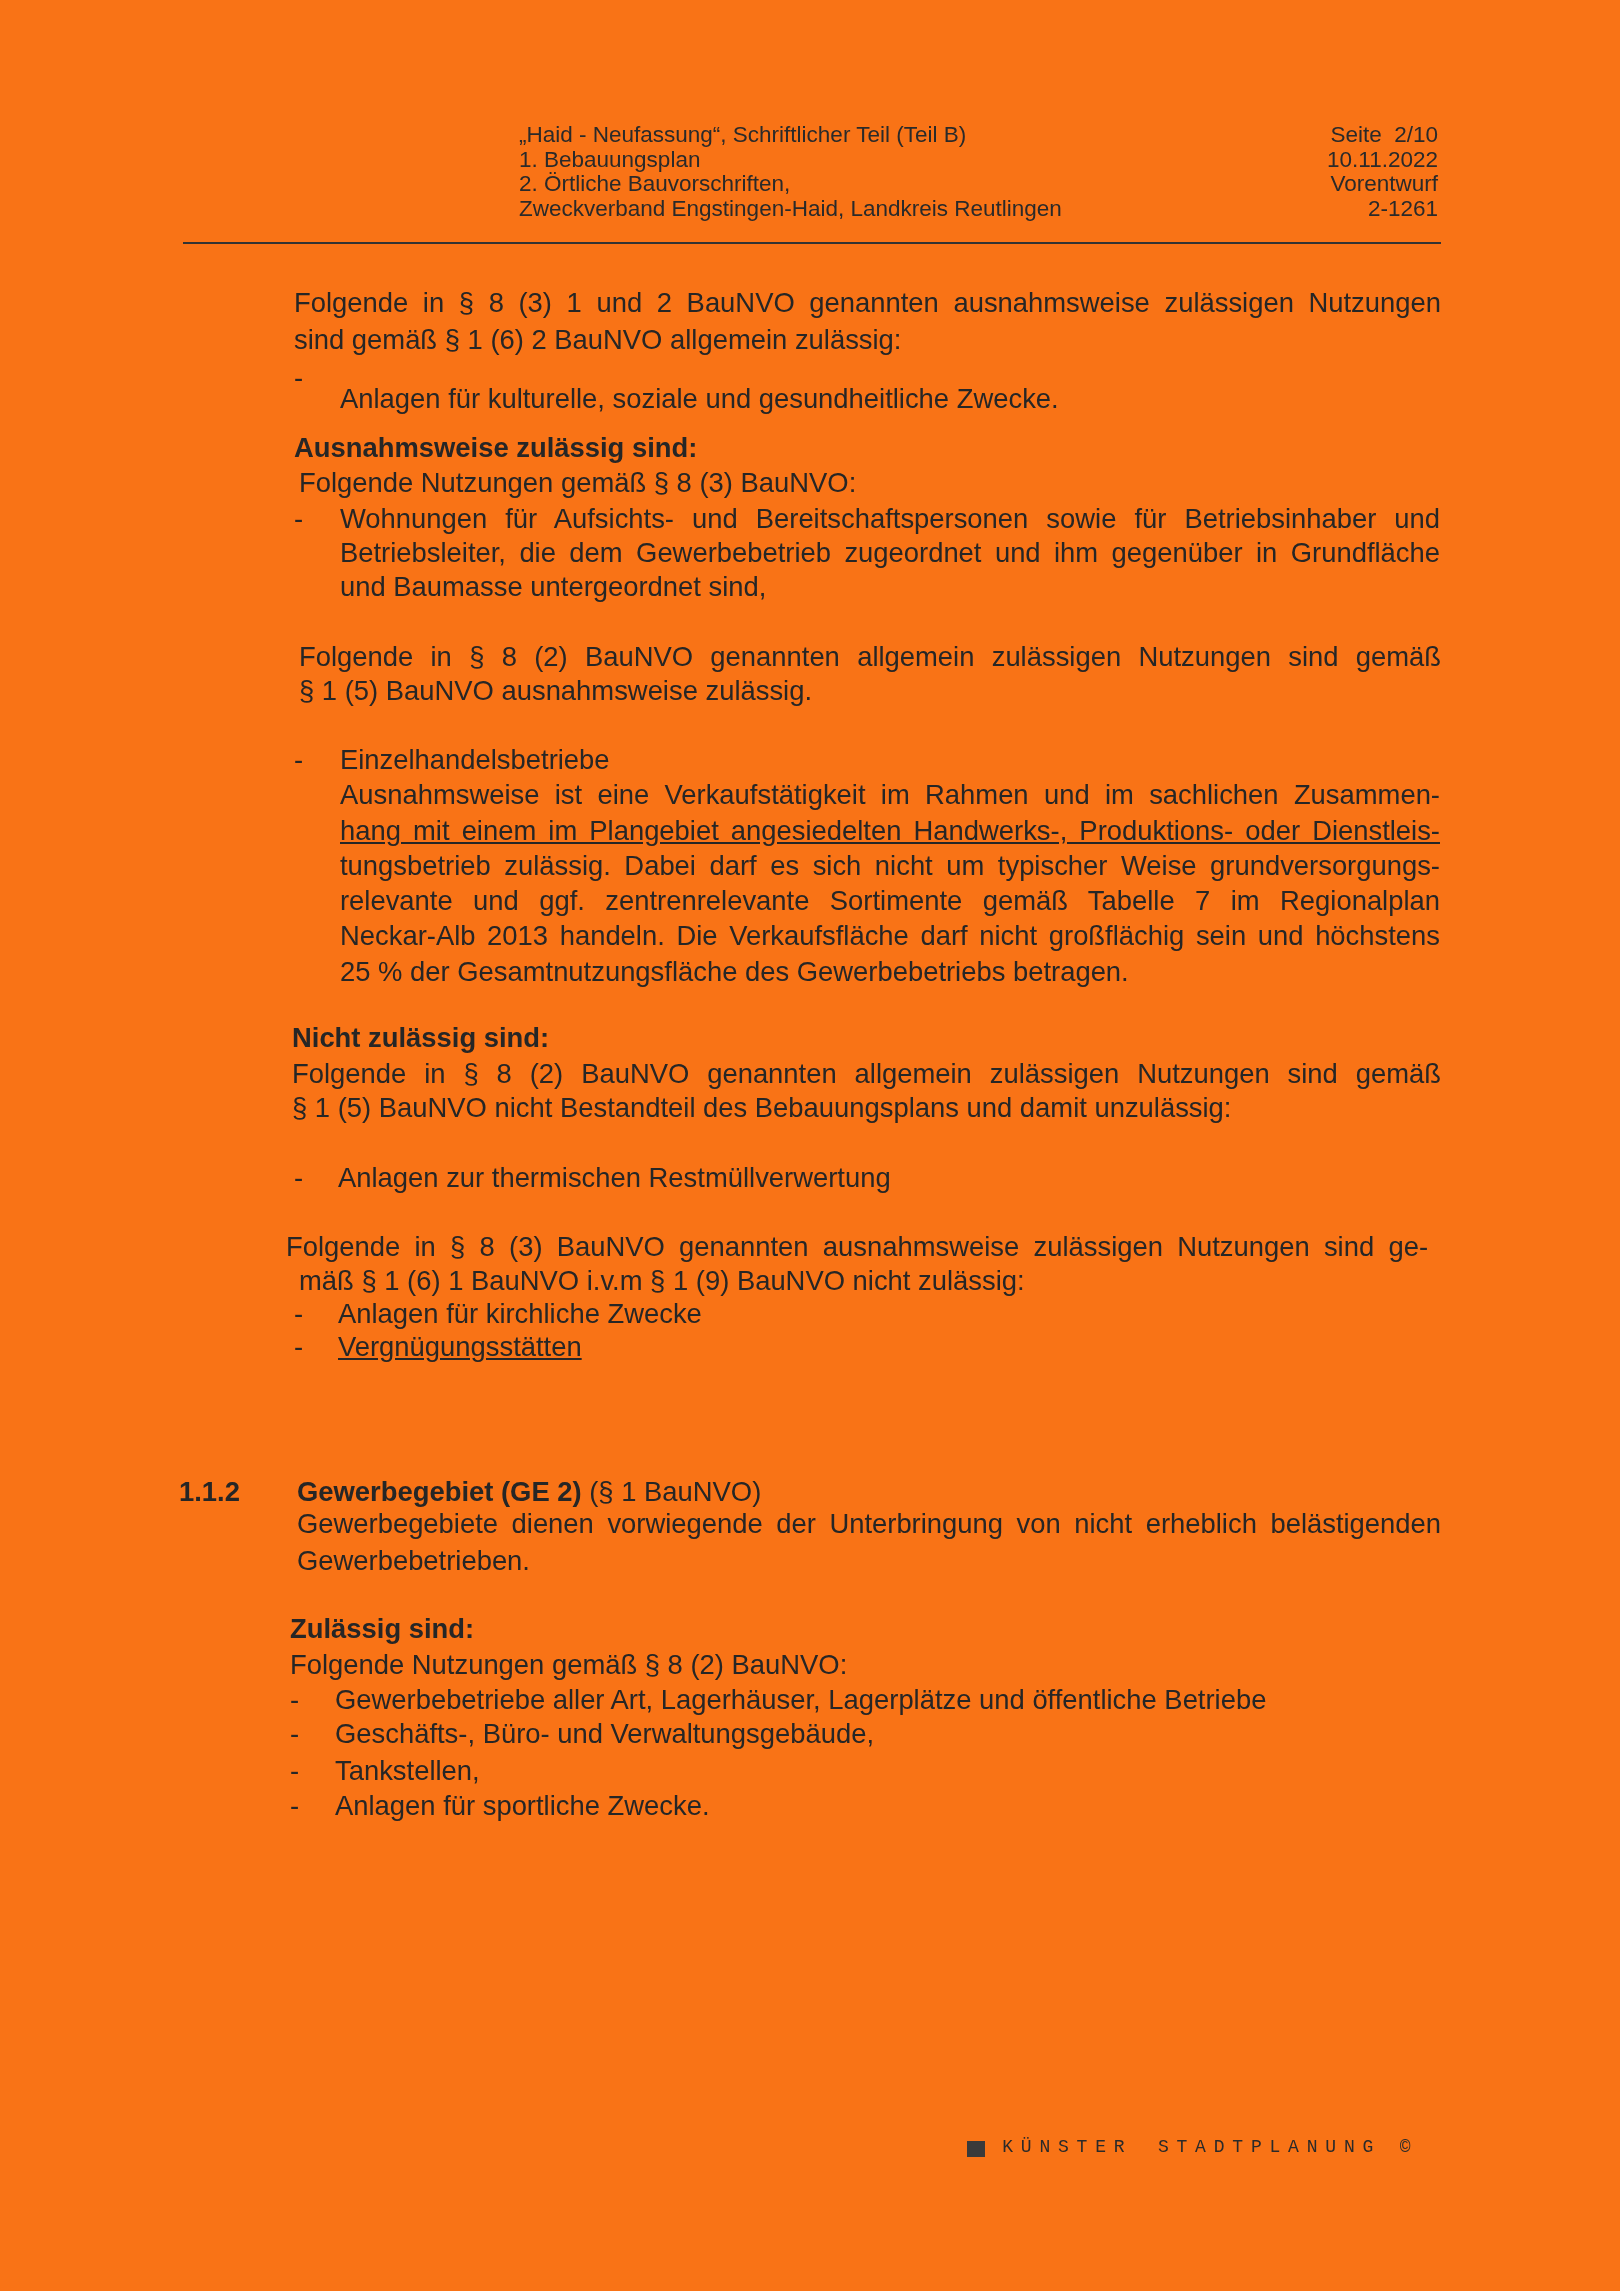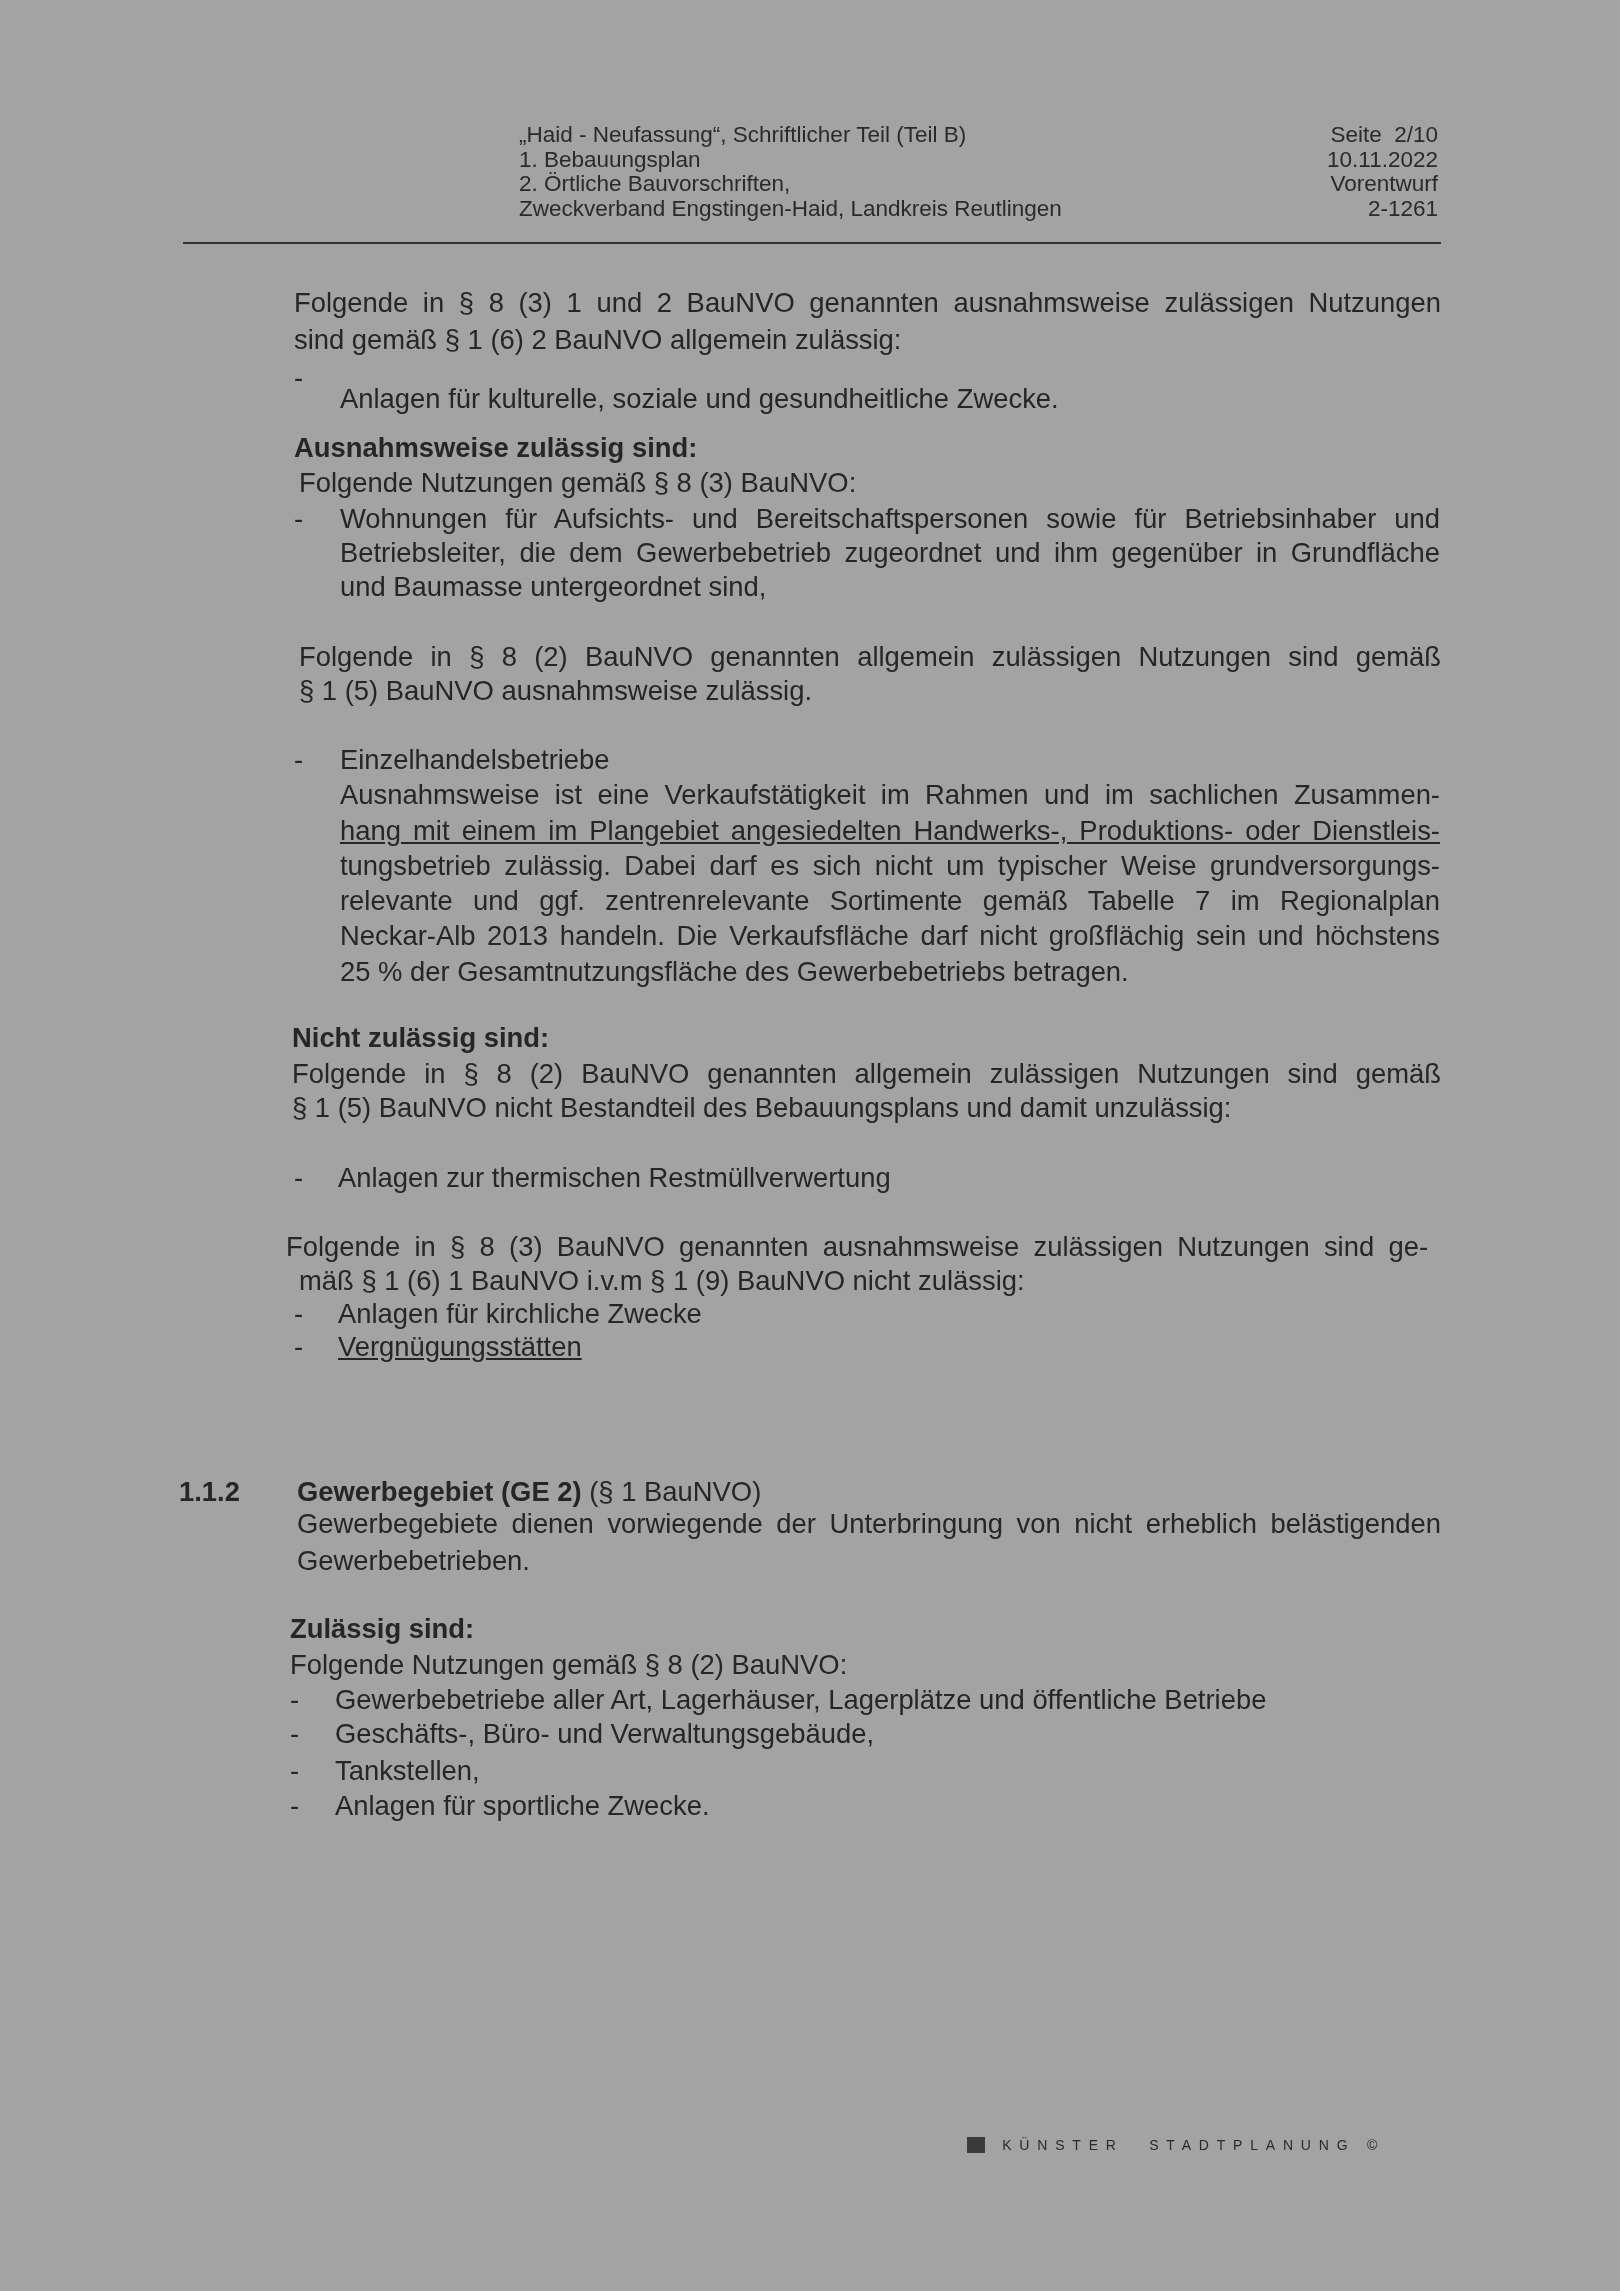--- a/index.html
+++ b/index.html
@@ -1,27 +1,27 @@
 <!DOCTYPE html>
 <html><head>
 <meta charset="utf-8">
 <style>
   html, body { margin: 0; padding: 0; background: #ffffff; }
   body { width: 1620px; height: 2292px; position: relative; overflow: hidden; color: #262626; }
-  .page { position: absolute; left: 0; top: 0; width: 1620px; height: 2292px; background: #a3a3a3; }
+  .page { position: absolute; left: 0; top: 0; width: 1620px; height: 2292px; background: #f97316; }
   .hdr { position: absolute; font-family: "Liberation Sans", sans-serif; font-size: 22.5px; line-height: 24.5px; color: #2a2a2a; white-space: nowrap; }
   .hdr-left { left: 519px; top: 123px; }
   .hdr-right { right: 182px; top: 123px; text-align: right; }
   .rule { position: absolute; left: 183px; top: 242px; width: 1258px; height: 2px; background: #333; }
   .ln { position: absolute; font-family: "Liberation Sans", sans-serif; font-size: 27.4px; line-height: 33px; white-space: nowrap; color: #262626; }
   .just { display: block; width: 1147px; text-align: justify; text-align-last: justify; }
   .justl { display: block; width: 1100px; text-align: justify; text-align-last: justify; }
   .b { font-weight: bold; }
   .dash { position: absolute; font-family: "Liberation Sans", sans-serif; font-size: 27.4px; line-height: 33px; color: #262626; }
-  .footer { position: absolute; left: 967px; top: 2137px; font-family: Liberation Sans, sans-serif; font-size: 14px; letter-spacing: 7.8px; color: #2a2a2a; white-space: nowrap; display: flex; align-items: flex-end; }
+  .footer { position: absolute; left: 967px; top: 2137px; font-family: Liberation Mono, monospace; font-size: 18px; letter-spacing: 7.8px; color: #2a2a2a; white-space: nowrap; display: flex; align-items: flex-end; }
   .sq { display: inline-block; width: 17.6px; height: 15.7px; background: #3a3a3a; margin-right: 17.6px; }
   .gap { display: inline-block; width: 25.5px; }
 </style>
 </head>
 <body>
 
 <div class="page">
 
   <div class="hdr hdr-left">
     <div>„Haid - Neufassung“, Schriftlicher Teil (Teil B)</div>

